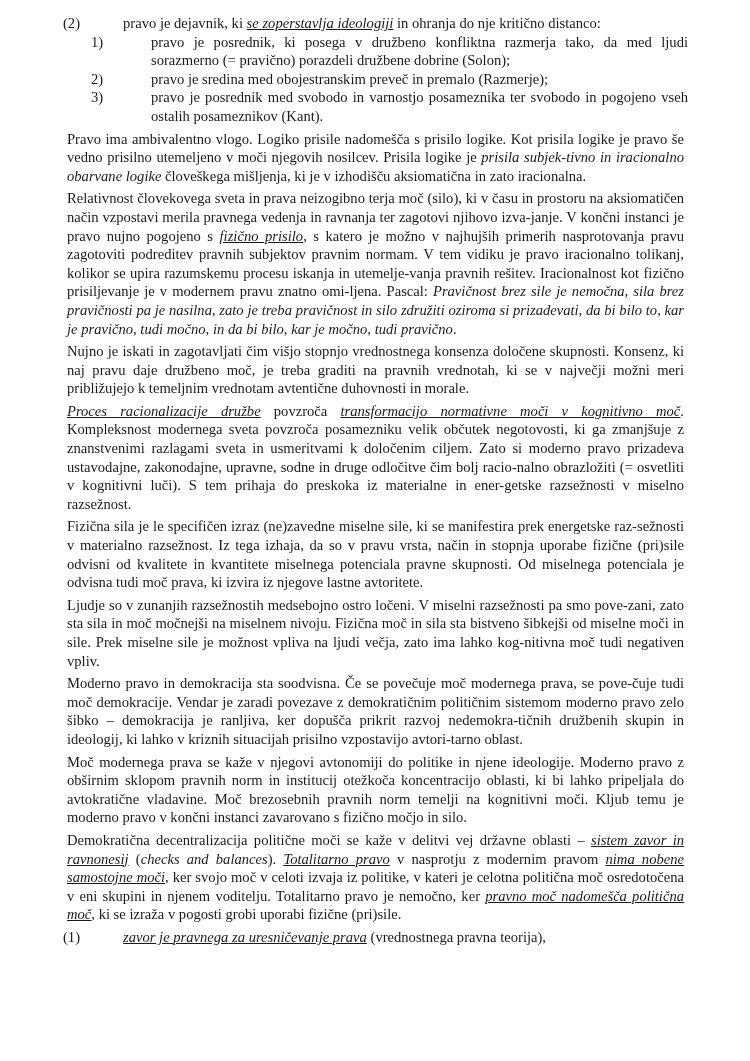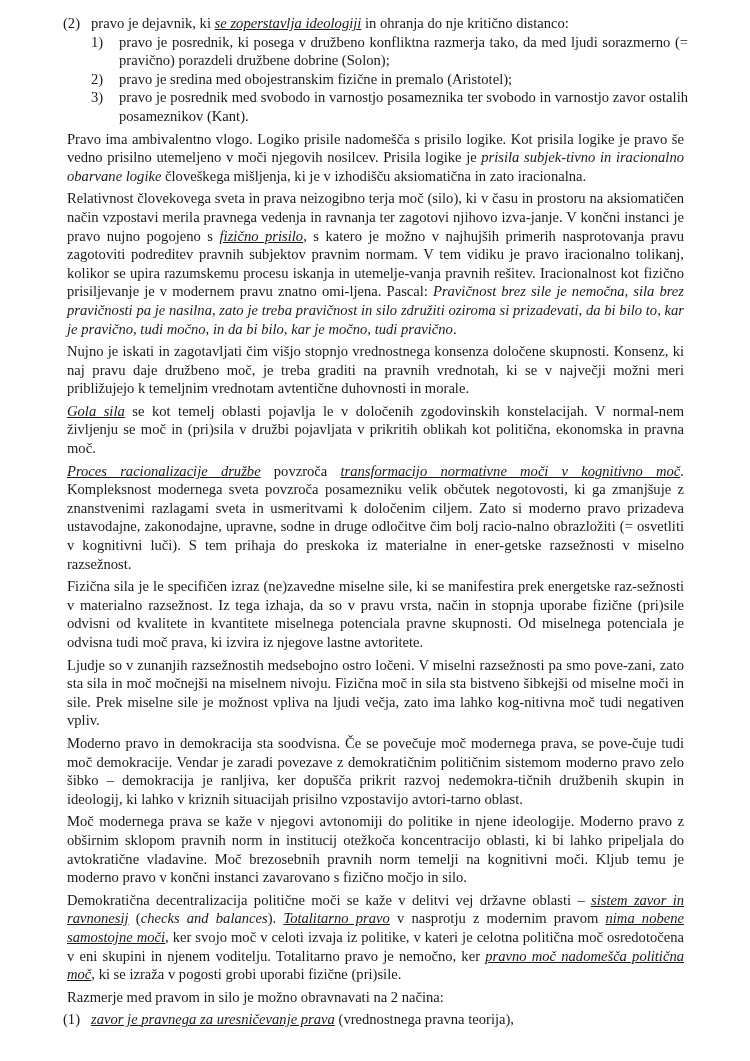--- a/index.html
+++ b/index.html
@@ -8,21 +8,21 @@
     position: absolute; left: 63px; top: 14px; width: 625px;
     font-family: "Liberation Serif", "DejaVu Serif", serif;
     font-size: 14.6px; line-height: 18.6px; color: #1a1a1a;
   }
   .p { text-align: justify; margin: 4px; }
   .item { display: flex; }
   .num { flex: 0 0 auto; }
   .lvl1 .num { width: 28px; }
   .lvl2 { padding-left: 28px; }
   .lvl2 .num { width: 28px; }
-  .body { flex: 1 1 auto; text-align: justify; }
+  .body { flex: 1 1 auto; text-align: justify; margin-left: 32px; }
   .u { text-decoration: underline; }
   .i { font-style: italic; }
   .b { font-weight: normal; }
   .pageno {
     position: absolute; left: 0; width: 750px; top: 1005px; text-align: right;
     font-family: "Liberation Serif", "DejaVu Serif", serif; font-size: 14.6px; color: #1a1a1a; padding-left: 28px;
   }
 </style>
 </head>
 <body>
@@ -32,45 +32,43 @@
   <div class="item lvl1">
     <span class="num">(2)</span>
     <span class="body"><span>pravo je dejavnik, ki </span><span class="u i">se zoperstavlja ideologiji</span><span> in ohranja do nje kritično distanco:</span></span>
   </div>
   <div class="item lvl2">
     <span class="num">1)</span>
     <span class="body">pravo je posrednik, ki posega v družbeno konfliktna razmerja tako, da med ljudi sorazmerno (= pravično) porazdeli družbene dobrine (Solon);</span>
   </div>
   <div class="item lvl2">
     <span class="num">2)</span>
-    <span class="body">pravo je sredina med obojestranskim fizične in premalo (Aristotel);</span>
+    <span class="body">pravo je sredina med obojestranskim preveč in premalo (Razmerje);</span>
   </div>
   <div class="item lvl2">
     <span class="num">3)</span>
-    <span class="body">pravo je posrednik med svobodo in varnostjo posameznika ter svobodo in varnostjo zavor ostalih posameznikov (Kant).</span>
+    <span class="body">pravo je posrednik med svobodo in varnostjo posameznika ter svobodo in pogojeno vseh ostalih posameznikov (Kant).</span>
   </div>
 
   <p class="p"><span>Pravo ima ambivalentno vlogo. Logiko prisile nadomešča s prisilo logike. Kot prisila logike je pravo še vedno prisilno utemeljeno v moči njegovih nosilcev. Prisila logike je </span><span class="i">prisila subjek-tivno in iracionalno obarvane logike</span><span> človeškega mišljenja, ki je v izhodišču aksiomatična in zato iracionalna.</span></p>
 
   <p class="p"><span>Relativnost človekovega sveta in prava neizogibno terja moč (silo), ki v času in prostoru na aksiomatičen način vzpostavi merila pravnega vedenja in ravnanja ter zagotovi njihovo izva-janje. V končni instanci je pravo nujno pogojeno s </span><span class="u i">fizično prisilo</span><span>, s katero je možno v najhujših primerih nasprotovanja pravu zagotoviti podreditev pravnih subjektov pravnim normam. V tem vidiku je pravo iracionalno tolikanj, kolikor se upira razumskemu procesu iskanja in utemelje-vanja pravnih rešitev. Iracionalnost kot fizično prisiljevanje je v modernem pravu znatno omi-ljena. Pascal: </span><span class="i">Pravičnost brez sile je nemočna, sila brez pravičnosti pa je nasilna, zato je treba pravičnost in silo združiti oziroma si prizadevati, da bi bilo to, kar je pravično, tudi močno, in da bi bilo, kar je močno, tudi pravično</span><span>.</span></p>
 
   <p class="p">Nujno je iskati in zagotavljati čim višjo stopnjo vrednostnega konsenza določene skupnosti. Konsenz, ki naj pravu daje družbeno moč, je treba graditi na pravnih vrednotah, ki se v največji možni meri približujejo k temeljnim vrednotam avtentične duhovnosti in morale.</p>
 
-  <p class="p"><span class="u i">Gola sila</span><span> se kot temelj oblasti pojavlja le v določenih zgodovinskih konstelacijah. V normal-nem življenju se moč in (pri)sila v družbi pojavljata v prikritih oblikah kot politična, ekonomska in pravna moč.</span></p>
 
   <p class="p"><span class="u i">Proces racionalizacije družbe</span><span> povzroča </span><span class="u i">transformacijo normativne moči v kognitivno moč</span><span>. Kompleksnost modernega sveta povzroča posamezniku velik občutek negotovosti, ki ga zmanjšuje z znanstvenimi razlagami sveta in usmeritvami k določenim ciljem. Zato si moderno pravo prizadeva ustavodajne, zakonodajne, upravne, sodne in druge odločitve čim bolj racio-nalno obrazložiti (= osvetliti v kognitivni luči). S tem prihaja do preskoka iz materialne in ener-getske razsežnosti v miselno razsežnost.</span></p>
 
   <p class="p">Fizična sila je le specifičen izraz (ne)zavedne miselne sile, ki se manifestira prek energetske raz-sežnosti v materialno razsežnost. Iz tega izhaja, da so v pravu vrsta, način in stopnja uporabe fizične (pri)sile odvisni od kvalitete in kvantitete miselnega potenciala pravne skupnosti. Od miselnega potenciala je odvisna tudi moč prava, ki izvira iz njegove lastne avtoritete.</p>
   <p class="p">Ljudje so v zunanjih razsežnostih medsebojno ostro ločeni. V miselni razsežnosti pa smo pove-zani, zato sta sila in moč močnejši na miselnem nivoju. Fizična moč in sila sta bistveno šibkejši od miselne moči in sile. Prek miselne sile je možnost vpliva na ljudi večja, zato ima lahko kog-nitivna moč tudi negativen vpliv.</p>
   <p class="p">Moderno pravo in demokracija sta soodvisna. Če se povečuje moč modernega prava, se pove-čuje tudi moč demokracije. Vendar je zaradi povezave z demokratičnim političnim sistemom moderno pravo zelo šibko – demokracija je ranljiva, ker dopušča prikrit razvoj nedemokra-tičnih družbenih skupin in ideologij, ki lahko v kriznih situacijah prisilno vzpostavijo avtori-tarno oblast.</p>
   <p class="p">Moč modernega prava se kaže v njegovi avtonomiji do politike in njene ideologije. Moderno pravo z obširnim sklopom pravnih norm in institucij otežkoča koncentracijo oblasti, ki bi lahko pripeljala do avtokratične vladavine. Moč brezosebnih pravnih norm temelji na kognitivni moči. Kljub temu je moderno pravo v končni instanci zavarovano s fizično močjo in silo.</p>
 
   <p class="p"><span>Demokratična decentralizacija politične moči se kaže v delitvi vej državne oblasti – </span><span class="u i">sistem zavor in ravnonesij</span><span> (</span><span class="b i">checks and balances</span><span>). </span><span class="u i">Totalitarno pravo</span><span> v nasprotju z modernim pravom </span><span class="u i">nima nobene samostojne moči</span><span>, ker svojo moč v celoti izvaja iz politike, v kateri je celotna politična moč osredotočena v eni skupini in njenem voditelju. Totalitarno pravo je nemočno, ker </span><span class="u i">pravno moč nadomešča politična moč</span><span>, ki se izraža v pogosti grobi uporabi fizične (pri)sile.</span></p>
 
-  <p class="p">Razmerje med pravom in silo je možno obravnavati na 2 načina:</p>
 
   <div class="item lvl1">
     <span class="num">(1)</span>
     <span class="body"><span class="u i">zavor je </span><span class="u i b">pravnega</span><span class="u i"> za uresničevanje prava</span><span> (vrednostnega pravna teorija),</span></span>
   </div>
 </div>
 
 <div class="pageno">49</div>
 
 </body></html>

